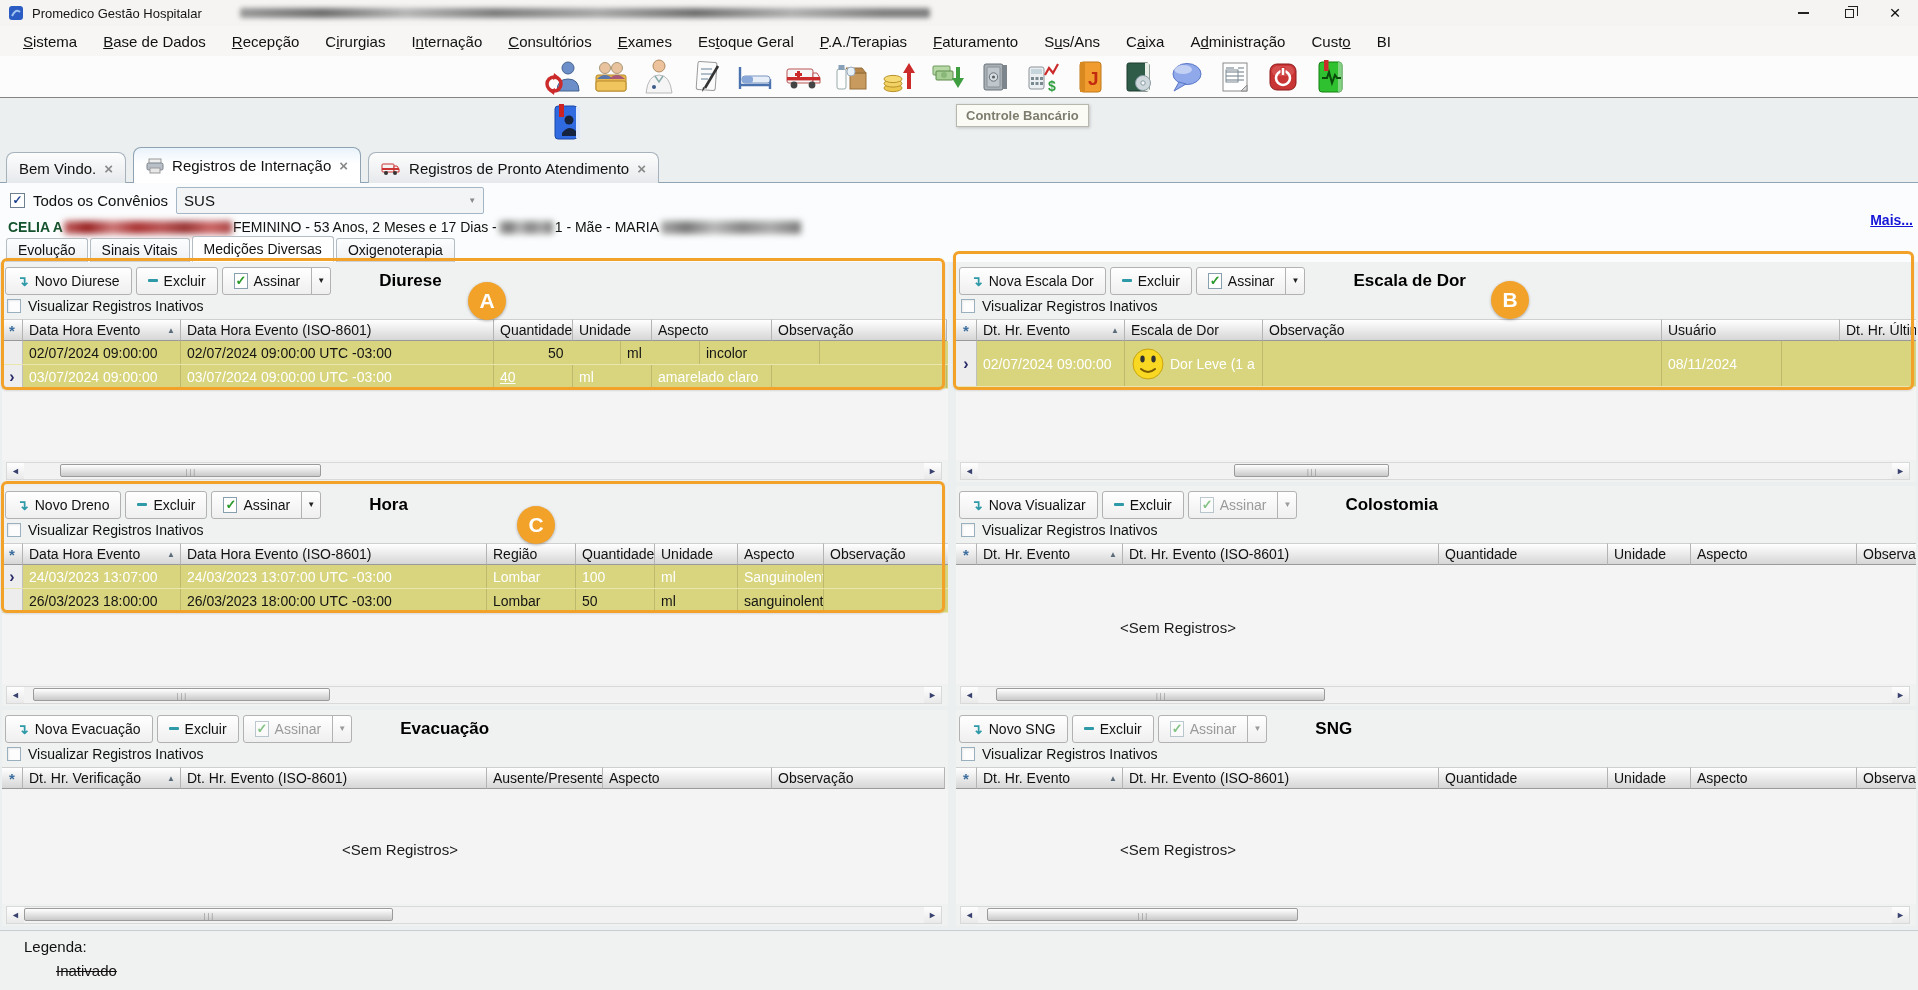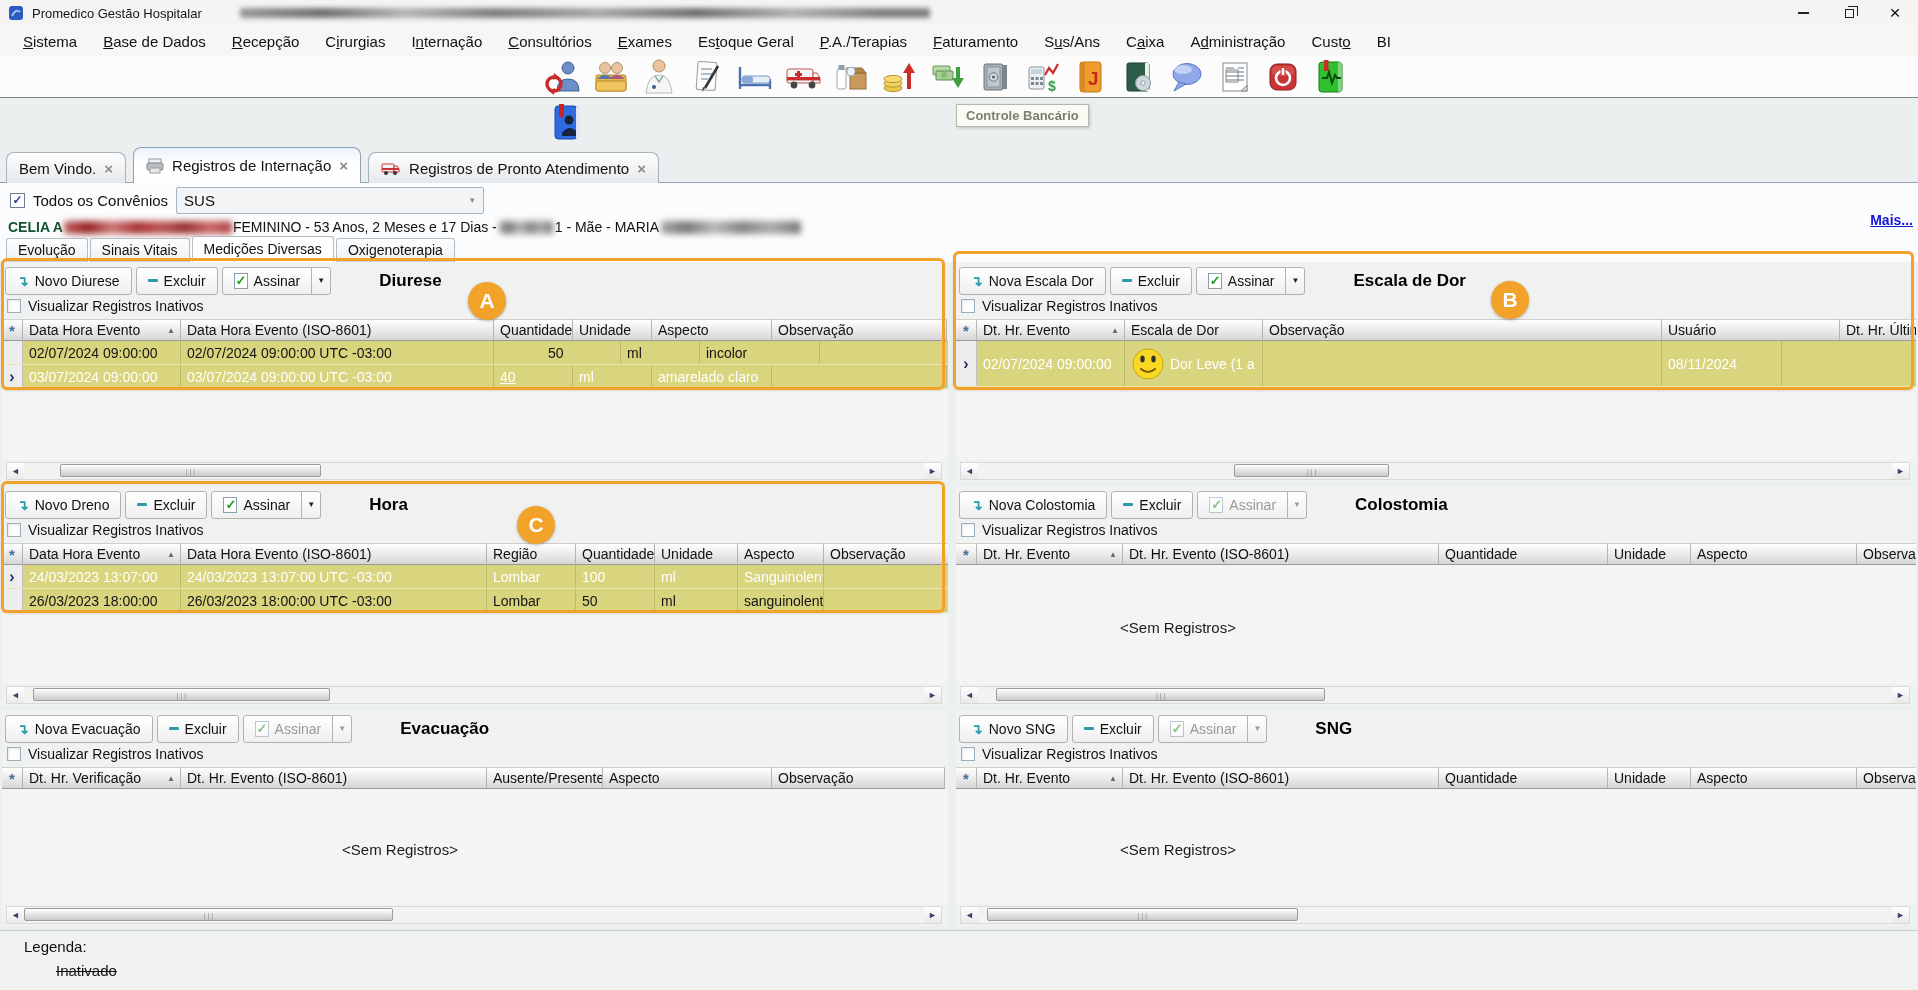--- a/index.html
+++ b/index.html
@@ -594,21 +594,21 @@
         <span class="sb-thumb" style="left:1%;width:33%"></span>
       </span>
     <span class="sb-btn">►</span>
   </div>
 </section>
 
 <section class="panel p3 sign-off">
   <div class="p-toolbar">
     <button class="btn">
         <span class="ic-new">↴</span>
-        <span>Nova Colostomia</span>
+        <span>Nova Visualizar</span>
       </button>
     <button class="btn">
         <span class="ic-min"></span>
         <span>Excluir</span>
       </button>
     <button class="btn sign">
         <span class="ic-sign">
           <b>✓</b>
         </span>
         <span class="sign-lb">Assinar</span>

